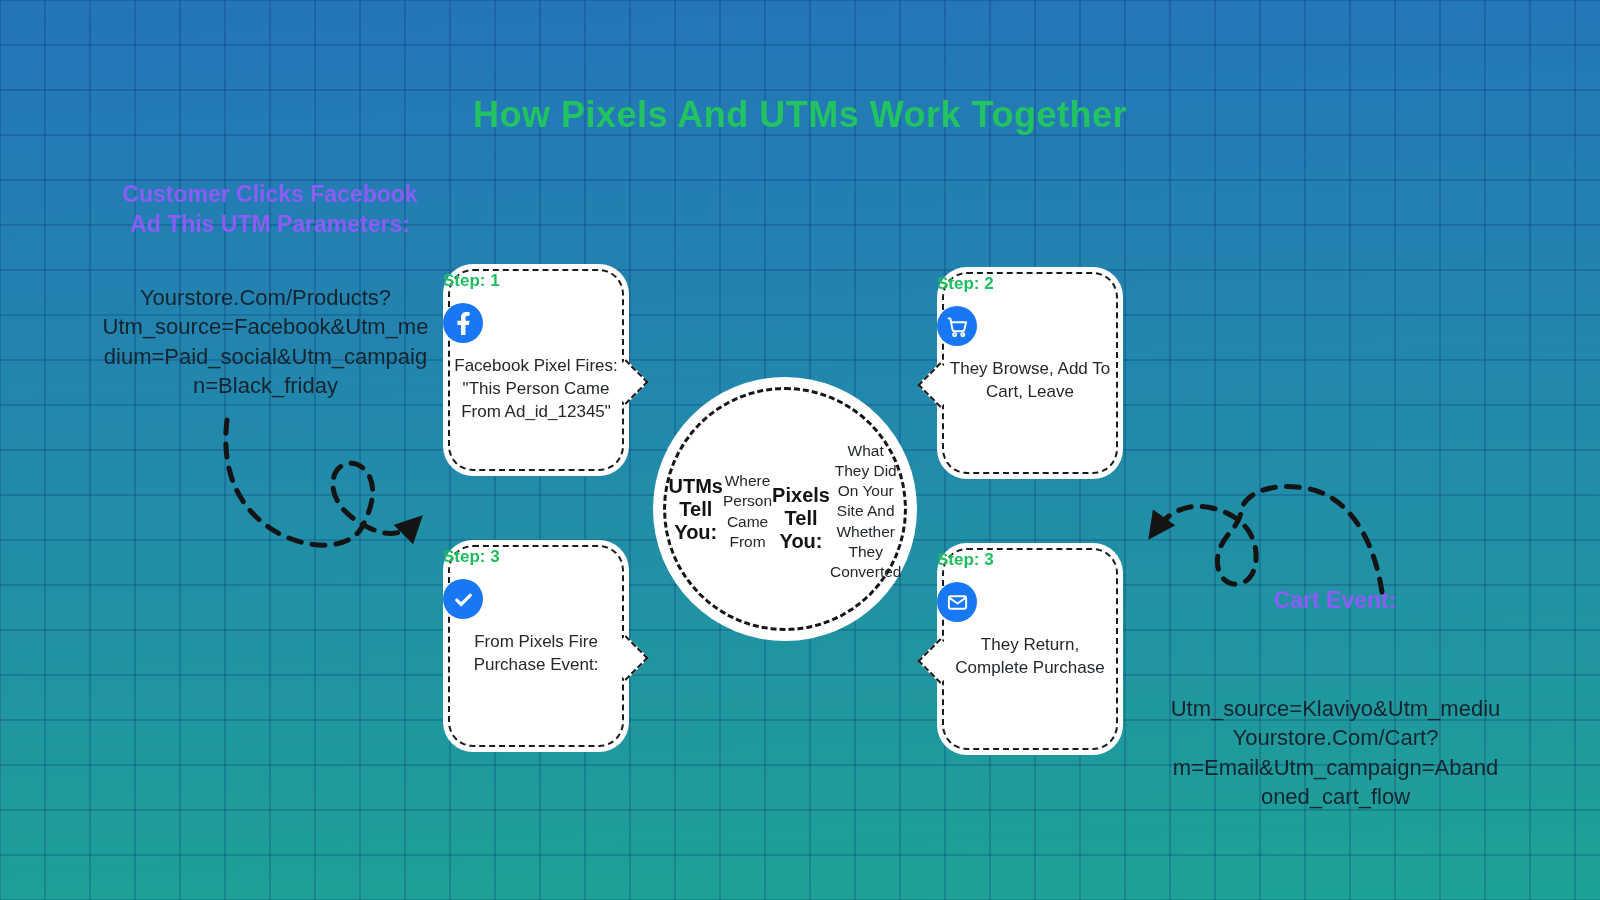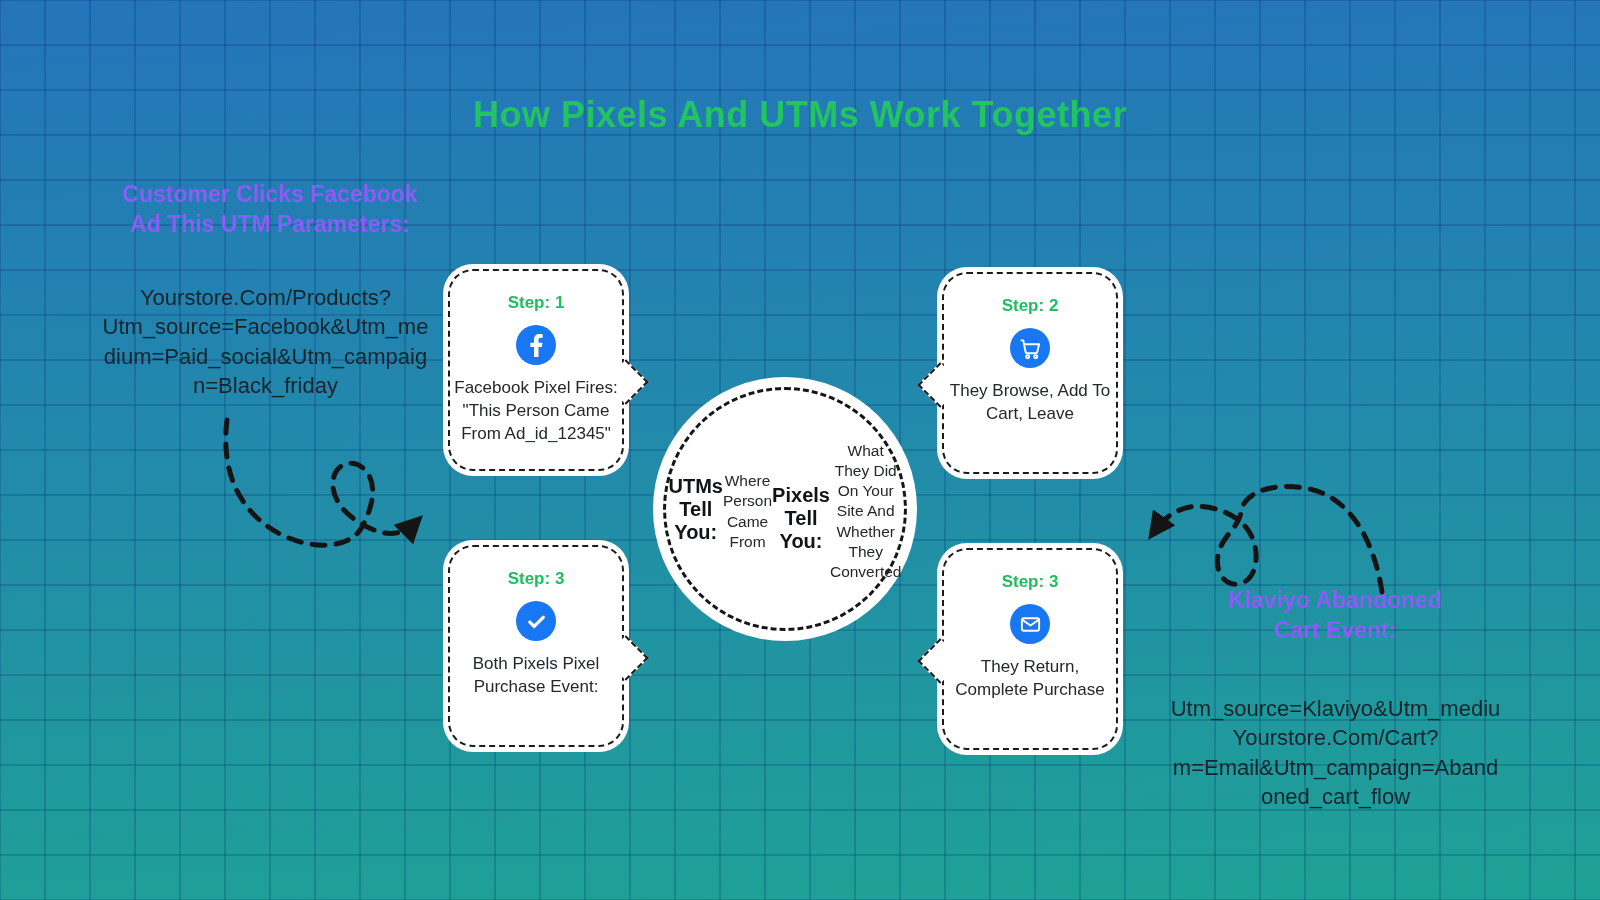--- a/index.html
+++ b/index.html
@@ -44,21 +44,21 @@
     border: 2.5px dashed #1b1b1b; border-radius: 25px; z-index: 1;
   }
   .tail {
     position: absolute; width: 30px; height: 30px; background: #fff;
     transform: rotate(45deg); z-index: 2;
   }
   .tail-right { right: -13px; top: 102px; border-top: 2.5px dashed #1b1b1b; border-right: 2.5px dashed #1b1b1b; }
   .tail-left  { left:  -13px; top: 102px; border-bottom: 2.5px dashed #1b1b1b; border-left: 2.5px dashed #1b1b1b; }
   .card-content {
     position: relative; z-index: 3; height: 100%; box-sizing: border-box;
-    display: flex; flex-direction: column; align-items: center; padding-top: 29px;
+    display: flex; flex-direction: column; align-items: flex-start; padding-top: 7px;
   }
   .step-label { color: #1EBE5F; font-weight: bold; font-size: 17px; }
   .icon-circle {
     width: 40px; height: 40px; border-radius: 50%; background: #1877F2;
     display: flex; align-items: center; justify-content: center; margin-top: 12px;
   }
   .card-text {
     margin-top: 12px; font-size: 17px; color: #23282c;
     text-align: center; line-height: 1.35; padding: 0 10px;
   }
@@ -99,21 +99,20 @@
 </div>
 
 <div id="left-url" class="url-text">
   <div>Yourstore.Com/Products?</div>
   <div>Utm_source=Facebook&amp;Utm_me</div>
   <div>dium=Paid_social&amp;Utm_campaig</div>
   <div>n=Black_friday</div>
 </div>
 
 <div id="right-heading" class="side-heading">
-  <div>Klaviyo Abandoned</div>
   <div>Cart Event:</div>
 </div>
 
 <div id="right-url" class="url-text">
   <div>Utm_source=Klaviyo&amp;Utm_mediu</div>
   <div>Yourstore.Com/Cart?</div>
   <div>m=Email&amp;Utm_campaign=Aband</div>
   <div>oned_cart_flow</div>
 </div>
 
@@ -147,21 +146,21 @@
 
 <div id="card3" class="card">
   <div class="tail tail-right"></div>
   <div class="card-content">
     <div class="step-label">Step: 3</div>
     <div class="icon-circle">
       <svg width="23" height="23" viewBox="0 0 24 24" fill="none" stroke="#ffffff" stroke-width="3.4" stroke-linecap="round" stroke-linejoin="round">
           <path d="M5 12.6l4.6 4.6L19 7.6"></path>
         </svg>
     </div>
-    <div class="card-text">Both Pixels Pixel Purchase Event:</div>
+    <div class="card-text">From Pixels Fire Purchase Event:</div>
   </div>
 </div>
 
 <div id="card4" class="card">
   <div class="tail tail-left"></div>
   <div class="card-content">
     <div class="step-label">Step: 3</div>
     <div class="icon-circle">
       <svg width="23" height="23" viewBox="0 0 24 24" fill="none" stroke="#ffffff" stroke-width="2" stroke-linecap="round" stroke-linejoin="round">
           <rect x="3" y="5.5" width="18" height="13" rx="2"></rect>

